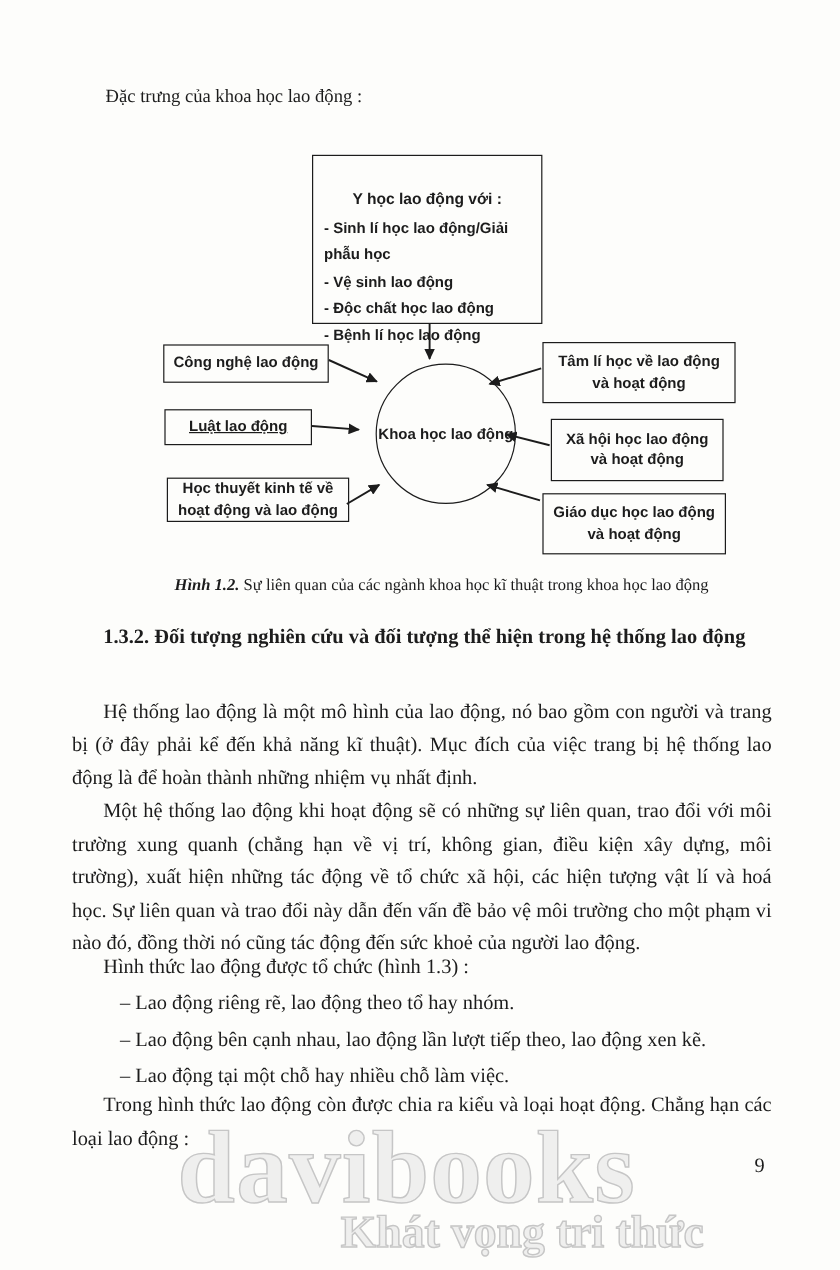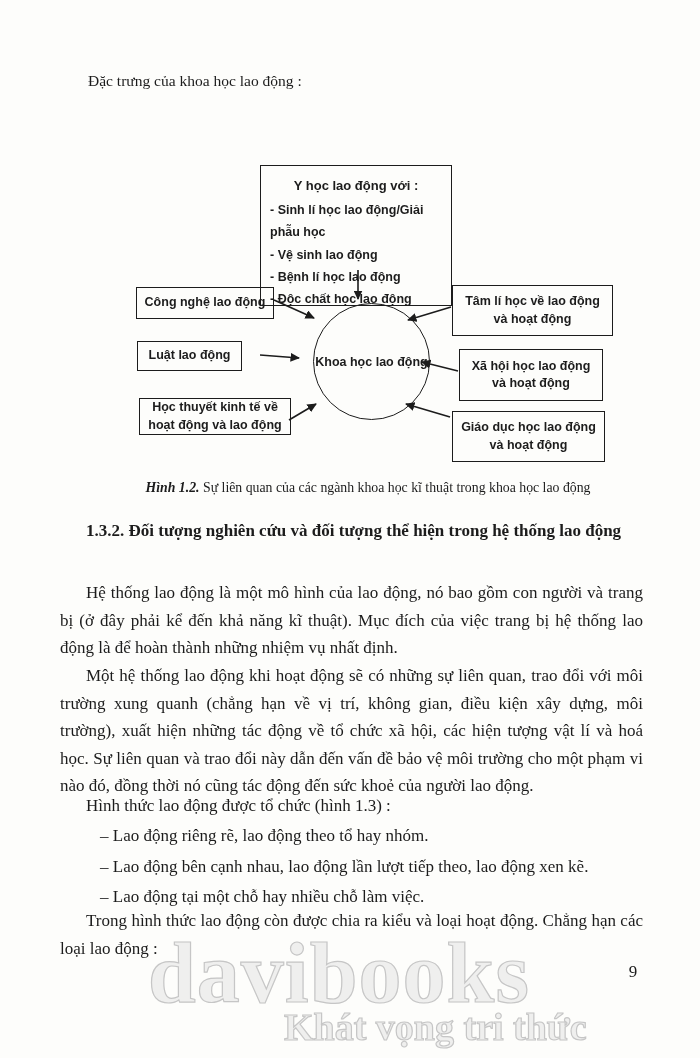--- a/index.html
+++ b/index.html
@@ -21,21 +21,21 @@
     position:absolute;
     border:1.6px solid #1c1c1c;
     background:transparent;
     font-family:"Liberation Sans", sans-serif;
     font-weight:bold;
     font-size:12.5px;
     color:#1c1c1c;
     box-sizing:border-box;
   }
   .side{display:flex;align-items:center;justify-content:center;text-align:center;line-height:1.4;padding:2px 4px;}
-  .topbox{padding:8px 9px 4px 9px;line-height:1.78;margin-top:36px;}
+  .topbox{padding:24px 9px 4px 9px;line-height:1.78;}
   .topbox .box-title{text-align:center;font-size:13px;margin-bottom:2px;}
   .topbox .box-item{text-align:left;font-weight:bold;}
   .circle{
     position:absolute;left:302px;top:303px;width:117px;height:117px;
     border:1.6px solid #1c1c1c;border-radius:50%;
     display:flex;align-items:center;justify-content:center;
     font-family:"Liberation Sans", sans-serif;font-weight:bold;font-size:12.5px;
     white-space:nowrap;box-sizing:border-box;margin-left:11px;
   }
   svg.arrows{position:absolute;left:0;top:0;pointer-events:none;}
@@ -79,26 +79,26 @@
     <line x1="289" y1="420" x2="316" y2="404" stroke="#1c1c1c" stroke-width="1.6" marker-end="url(#ah)"></line>
     <line x1="451" y1="307" x2="408" y2="320" stroke="#1c1c1c" stroke-width="1.6" marker-end="url(#ah)"></line>
     <line x1="458" y1="371" x2="422" y2="362" stroke="#1c1c1c" stroke-width="1.6" marker-end="url(#ah)"></line>
     <line x1="450" y1="417" x2="406" y2="404" stroke="#1c1c1c" stroke-width="1.6" marker-end="url(#ah)"></line>
   </svg>
 
   <div class="dbox topbox" style="left:260px;top:129px;width:192px;height:141px;">
     <div class="box-title">Y học lao động với :</div>
     <div class="box-item">- Sinh lí học lao động/Giải phẫu học</div>
     <div class="box-item">- Vệ sinh lao động</div>
+    <div class="box-item">- Độc chất học lao động</div>
     <div class="box-item">- Bệnh lí học lao động</div>
-    <div class="box-item">- Độc chất học lao động</div>
   </div>
 
   <div class="dbox side" style="left:136px;top:287px;width:138px;height:32px;">Công nghệ lao động</div>
-  <div class="dbox side" style="left:137px;top:341px;width:105px;height:30px;">Luật lao động</div>
+  <div class="dbox side" style="left:137px;top:341px;width:123px;height:30px;text-decoration:underline;">Luật lao động</div>
   <div class="dbox side" style="left:139px;top:398px;width:152px;height:37px;">Học thuyết kinh tế về hoạt động và lao động</div>
 
   <div class="dbox side" style="left:452px;top:285px;width:161px;height:51px;">Tâm lí học về lao động và hoạt động</div>
   <div class="dbox side" style="left:459px;top:349px;width:144px;height:52px;">Xã hội học lao động và hoạt động</div>
   <div class="dbox side" style="left:452px;top:411px;width:153px;height:51px;">Giáo dục học lao động và hoạt động</div>
 
   <div class="circle">Khoa học lao động</div>
 </div>
 
 <p class="abs txt intro">Đặc trưng của khoa học lao động :</p>

